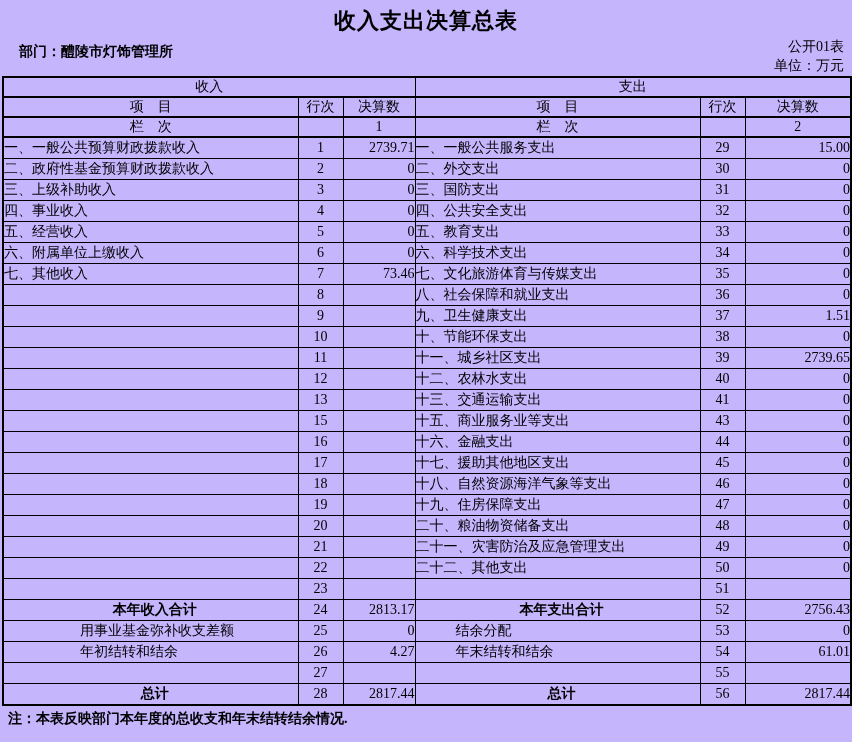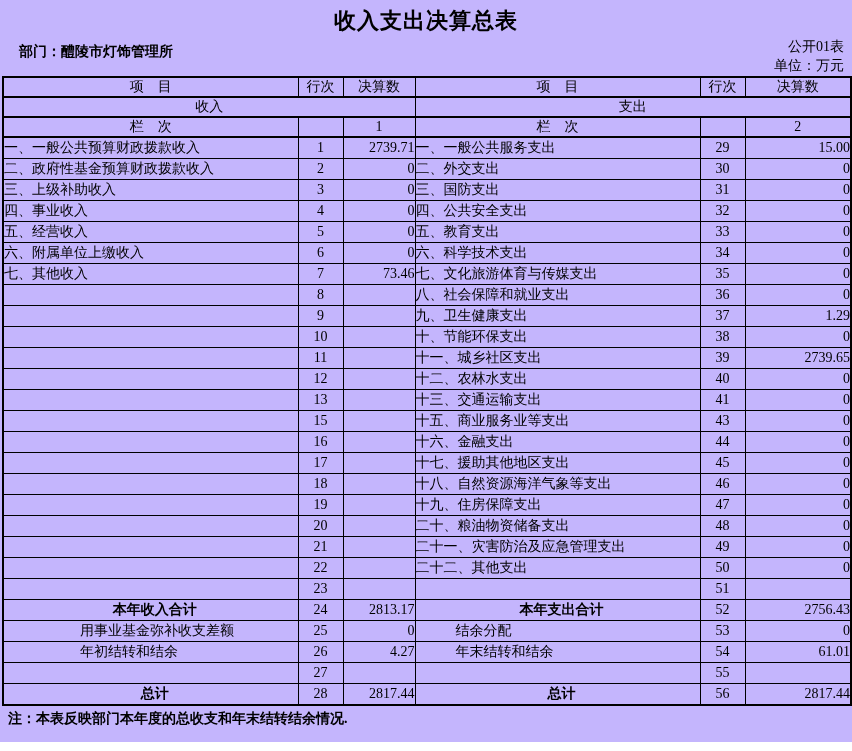--- a/index.html
+++ b/index.html
@@ -48,30 +48,30 @@
     <colgroup>
       <col style="width:295px">
         <col style="width:45px">
         <col style="width:72px">
       <col style="width:285px">
         <col style="width:45px">
         <col style="width:106px">
     </colgroup>
     <tbody>
       <tr class="hdr">
+        <td colspan="3">收入</td>
+        <td colspan="3">支出</td>
+      </tr>
+      <tr class="hdr">
         <td>项　目</td>
         <td>行次</td>
         <td>决算数</td>
         <td>项　目</td>
         <td>行次</td>
         <td>决算数</td>
-      </tr>
-      <tr class="hdr">
-        <td colspan="3">收入</td>
-        <td colspan="3">支出</td>
       </tr>
       <tr class="hdr">
         <td>栏　次</td>
         <td></td>
         <td>1</td>
         <td>栏　次</td>
         <td></td>
         <td>2</td>
       </tr>
     </tbody>
@@ -139,21 +139,21 @@
           <td class="c-item r">八、社会保障和就业支出</td>
           <td class="c-rowno">36</td>
           <td class="c-val">0</td>
         </tr>
         <tr>
           <td class="c-item"></td>
           <td class="c-rowno">9</td>
           <td class="c-val"></td>
           <td class="c-item r">九、卫生健康支出</td>
           <td class="c-rowno">37</td>
-          <td class="c-val">1.29</td>
+          <td class="c-val">1.51</td>
         </tr>
         <tr>
           <td class="c-item"></td>
           <td class="c-rowno">10</td>
           <td class="c-val"></td>
           <td class="c-item r">十、节能环保支出</td>
           <td class="c-rowno">38</td>
           <td class="c-val">0</td>
         </tr>
         <tr>

